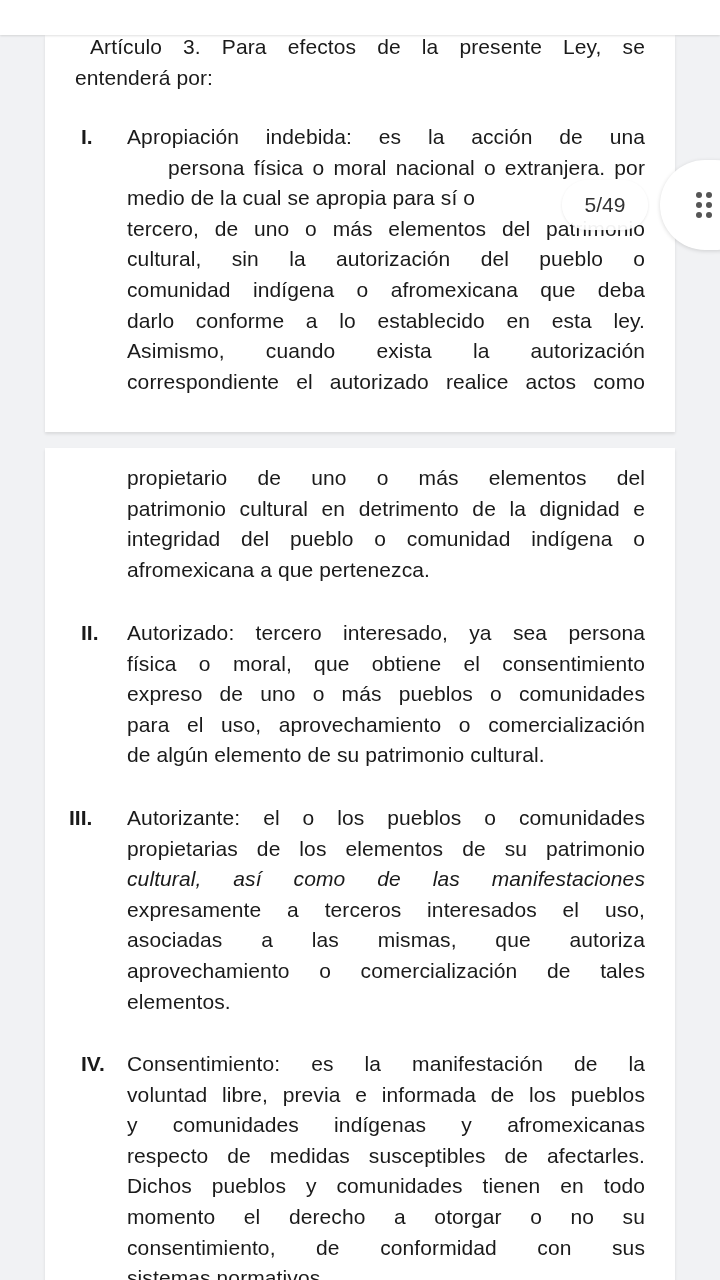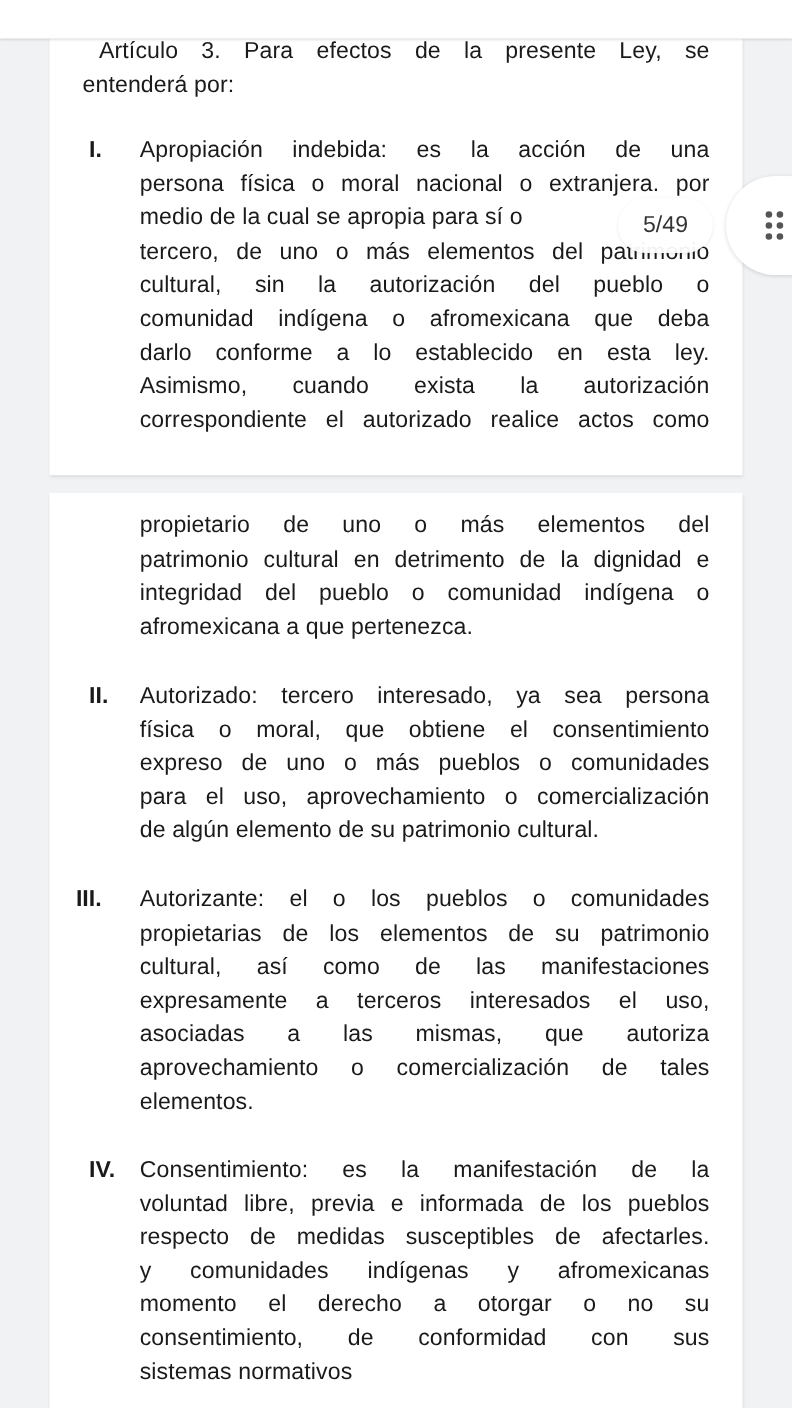--- a/index.html
+++ b/index.html
@@ -56,21 +56,21 @@
       Artículo 3. Para efectos de la presente Ley, se
     </span></span>
   </div>
   <div class="txt" style="left:30px; top:27.6px; width:570px;">
     <span class="line last">entenderá por:</span>
   </div>
 
   <span class="item-num" style="left:36px; top:87px;">I.</span>
   <div class="txt" style="left:82px; top:87px; width:518px;">
     <span class="line" style="white-space: normal; overflow: hidden;"><span style="display: inline-block; width: 100%; text-align: justify; text-align-last: justify; white-space: normal;">Apropiación indebida: es la acción de una</span></span>
-    <span class="line" style="white-space: normal; overflow: hidden;"><span style="display: inline-block; width: 100%; text-align: justify; text-align-last: justify; white-space: normal;">persona física o moral nacional o extranjera. por</span></span>
+    <span class="line" style="white-space: normal; overflow: hidden; margin-left: 41px;"><span style="display: inline-block; width: 100%; text-align: justify; text-align-last: justify; white-space: normal;">persona física o moral nacional o extranjera. por</span></span>
     <span class="line last">medio de la cual se apropia para sí o</span>
     <span class="line" style="white-space: normal; overflow: hidden;"><span style="display: inline-block; width: 100%; text-align: justify; text-align-last: justify; white-space: normal;">tercero, de uno o más elementos del patrimonio</span></span>
     <span class="line" style="white-space: normal; overflow: hidden;"><span style="display: inline-block; width: 100%; text-align: justify; text-align-last: justify; white-space: normal;">cultural, sin la autorización del pueblo o</span></span>
     <span class="line" style="white-space: normal; overflow: hidden;"><span style="display: inline-block; width: 100%; text-align: justify; text-align-last: justify; white-space: normal;">comunidad indígena o afromexicana que deba</span></span>
     <span class="line" style="white-space: normal; overflow: hidden;"><span style="display: inline-block; width: 100%; text-align: justify; text-align-last: justify; white-space: normal;">darlo conforme a lo establecido en esta ley.</span></span>
     <span class="line" style="white-space: normal; overflow: hidden;"><span style="display: inline-block; width: 100%; text-align: justify; text-align-last: justify; white-space: normal;">Asimismo, cuando exista la autorización</span></span>
     <span class="line" style="white-space: normal; overflow: hidden;"><span style="display: inline-block; width: 100%; text-align: justify; text-align-last: justify; white-space: normal;">correspondiente el autorizado realice actos como</span></span>
   </div>
 </div>
 
@@ -88,33 +88,34 @@
     <span class="line" style="white-space: normal; overflow: hidden;"><span style="display: inline-block; width: 100%; text-align: justify; text-align-last: justify; white-space: normal;">física o moral, que obtiene el consentimiento</span></span>
     <span class="line" style="white-space: normal; overflow: hidden;"><span style="display: inline-block; width: 100%; text-align: justify; text-align-last: justify; white-space: normal;">expreso de uno o más pueblos o comunidades</span></span>
     <span class="line" style="white-space: normal; overflow: hidden;"><span style="display: inline-block; width: 100%; text-align: justify; text-align-last: justify; white-space: normal;">para el uso, aprovechamiento o comercialización</span></span>
     <span class="line last">de algún elemento de su patrimonio cultural.</span>
   </div>
 
   <span class="item-num" style="left:24px; top:355px;">III.</span>
   <div class="txt" style="left:82px; top:355px; width:518px;">
     <span class="line" style="white-space: normal; overflow: hidden;"><span style="display: inline-block; width: 100%; text-align: justify; text-align-last: justify; white-space: normal;">Autorizante: el o los pueblos o comunidades</span></span>
     <span class="line" style="white-space: normal; overflow: hidden;"><span style="display: inline-block; width: 100%; text-align: justify; text-align-last: justify; white-space: normal;">propietarias de los elementos de su patrimonio</span></span>
-    <span class="line" style="white-space: normal; overflow: hidden;"><span style="display: inline-block; width: 100%; text-align: justify; text-align-last: justify; white-space: normal;">cultural, así como de las manifestaciones</span></span>
+    <span class="line" style="white-space: normal; overflow: hidden;"><span style="display: inline-block; width: 100%; text-align: justify; text-align-last: justify; white-space: normal; font-style: italic;">cultural, así como de las manifestaciones</span></span>
     <span class="line" style="white-space: normal; overflow: hidden;"><span style="display: inline-block; width: 100%; text-align: justify; text-align-last: justify; white-space: normal;">expresamente a terceros interesados el uso,</span></span>
     <span class="line" style="white-space: normal; overflow: hidden;"><span style="display: inline-block; width: 100%; text-align: justify; text-align-last: justify; white-space: normal;">asociadas a las mismas, que autoriza</span></span>
     <span class="line" style="white-space: normal; overflow: hidden;"><span style="display: inline-block; width: 100%; text-align: justify; text-align-last: justify; white-space: normal;">aprovechamiento o comercialización de tales</span></span>
     <span class="line last">elementos.</span>
   </div>
 
   <span class="item-num" style="left:36px; top:601px;">IV.</span>
   <div class="txt" style="left:82px; top:601px; width:518px;">
     <span class="line" style="white-space: normal; overflow: hidden;"><span style="display: inline-block; width: 100%; text-align: justify; text-align-last: justify; white-space: normal;">Consentimiento: es la manifestación de la</span></span>
     <span class="line" style="white-space: normal; overflow: hidden;"><span style="display: inline-block; width: 100%; text-align: justify; text-align-last: justify; white-space: normal;">voluntad libre, previa e informada de los pueblos</span></span>
+    <span class="line" style="white-space: normal; overflow: hidden;"><span style="display: inline-block; width: 100%; text-align: justify; text-align-last: justify; white-space: normal;">y comunidades indígenas y afromexicanas</span></span>
     <span class="line" style="white-space: normal; overflow: hidden;"><span style="display: inline-block; width: 100%; text-align: justify; text-align-last: justify; white-space: normal;">respecto de medidas susceptibles de afectarles.</span></span>
-    <span class="line" style="white-space: normal; overflow: hidden;"><span style="display: inline-block; width: 100%; text-align: justify; text-align-last: justify; white-space: normal;">y comunidades indígenas y afromexicanas</span></span>
+    <span class="line" style="white-space: normal; overflow: hidden;"><span style="display: inline-block; width: 100%; text-align: justify; text-align-last: justify; white-space: normal;">Dichos pueblos y comunidades tienen en todo</span></span>
     <span class="line" style="white-space: normal; overflow: hidden;"><span style="display: inline-block; width: 100%; text-align: justify; text-align-last: justify; white-space: normal;">momento el derecho a otorgar o no su</span></span>
     <span class="line" style="white-space: normal; overflow: hidden;"><span style="display: inline-block; width: 100%; text-align: justify; text-align-last: justify; white-space: normal;">consentimiento, de conformidad con sus</span></span>
     <span class="line last">sistemas normativos</span>
   </div>
 </div>
 
 <div class="pill">
   <span>5/49</span>
 </div>
 

